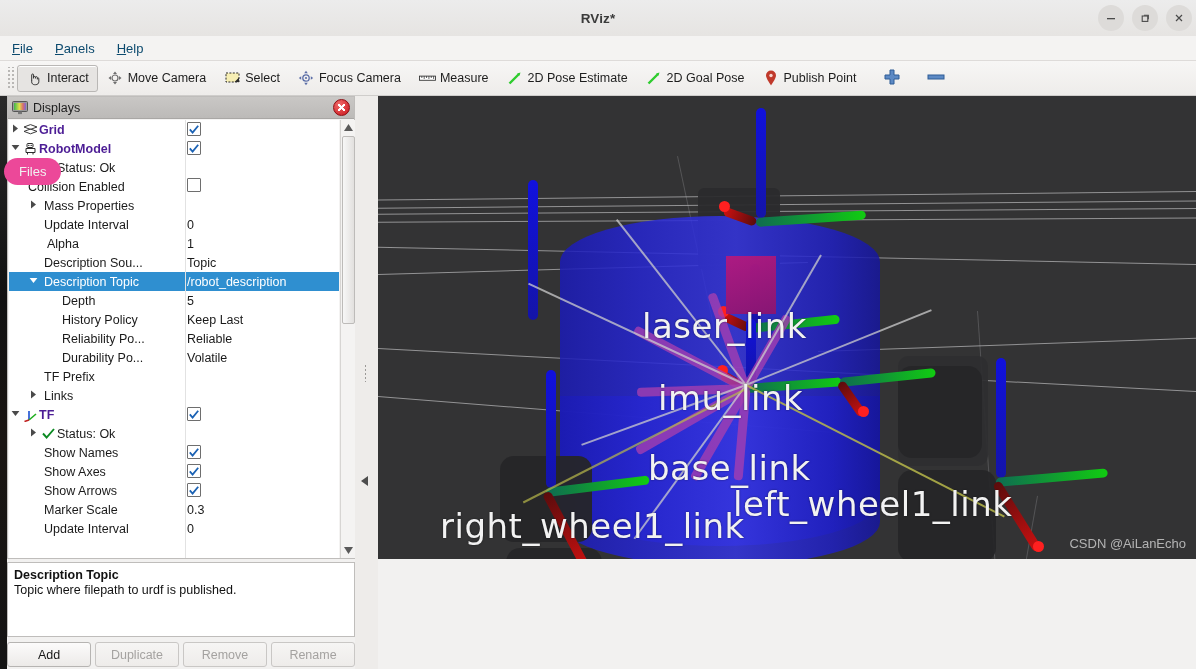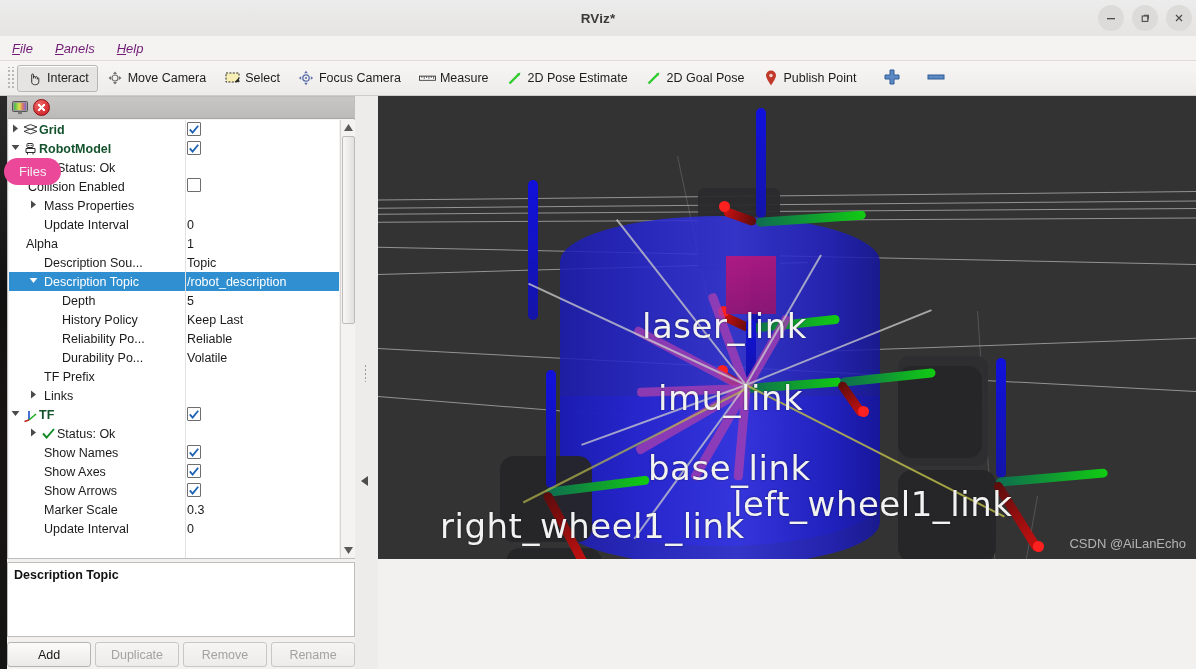--- a/index.html
+++ b/index.html
@@ -23,21 +23,21 @@
   .wb{width:26px;height:26px;border-radius:50%;background:#dddbd9;
       display:flex;align-items:center;justify-content:center;color:#4a4a4a;font-size:12px;}
   .wb svg{display:block;}
 
   
   .menubar{
     position:absolute;left:0;top:36px;width:1196px;height:25px;
     background:#f4f3f2;border-bottom:1px solid #dedbd9;
     display:flex;align-items:center;padding-left:12px;box-sizing:border-box;gap:22px;
   }
-  .menuitem{font-size:13px;color:#701a75;cursor:default;font-style:italic;}
+  .menuitem{font-size:13px;color:#0c4a6e;cursor:default;}
   .menuitem u{text-decoration:underline;}
 
   
   .toolbar{
     position:absolute;left:0;top:61px;width:1196px;height:35px;
     background:linear-gradient(#f7f6f5,#eeecea);
     border-bottom:1px solid #cfcdcb;
     display:flex;align-items:center;box-sizing:border-box;padding-left:6px;
   }
   .grip{width:9px;height:22px;margin-right:2px;
@@ -73,21 +73,21 @@
       linear-gradient(45deg,transparent 42%,#fff 42%,#fff 58%,transparent 58%),
       linear-gradient(-45deg,transparent 42%,#fff 42%,#fff 58%,transparent 58%);}
 
   .tree{position:absolute;left:1px;top:23px;width:330px;height:438px;background:#fff;overflow:hidden;}
   .row{display:flex;align-items:center;height:19px;font-size:12.5px;color:#1a1a1a;white-space:nowrap;}
   .row.sel{background:#2f8fd0;color:#fff;}
   .row .arrow{width:13px;text-align:center;font-size:8px;color:#4a4a4a;flex:0 0 13px;}
   .row.sel .arrow{color:#fff;}
   .row .icn{width:17px;display:flex;align-items:center;justify-content:center;flex:0 0 17px;}
   .row .lbl{flex:0 0 auto;}
-  .row .lbl.top{color:#14532d;font-weight:bold;}
+  .row .lbl.top{color:#4c1d95;font-weight:bold;}
   .row .val{position:absolute;left:178px;}
   .row .valbox{position:absolute;left:178px;}
   .cellsep{position:absolute;left:176px;top:0;width:1px;height:438px;background:#e2e2e2;}
   .cb{width:12px;height:12px;border:1px solid #6e6e6e;background:#fff;border-radius:1px;
       display:inline-flex;align-items:center;justify-content:center;}
   .cb svg{display:block;}
 
   
   .vsb{position:absolute;left:332px;top:23px;width:15px;height:438px;background:#f4f3f2;border-left:1px solid #d7d5d3;}
   .vsb .ar{width:15px;height:15px;display:flex;align-items:center;justify-content:center;}
@@ -272,20 +272,21 @@
               <linearGradient id="g1" x1="0" x2="1">
             <stop offset="0" stop-color="#3fb64f"></stop>
                 <stop offset=".45" stop-color="#e0e04a"></stop>
             <stop offset=".75" stop-color="#d86d6d"></stop>
                 <stop offset="1" stop-color="#7a6ad8"></stop>
           </linearGradient>
             </defs>
           <rect x="6" y="10.5" width="4" height="2.6" fill="#777"></rect>
         </svg>
       </span>
+      <span class="t">Displays</span>
       <span class="closebtn"></span>
     </div>
 
     <div class="tree" id="tree">
       <div class="cellsep"></div>
     <div class="row" style="padding-left: 0px;">
           <span class="arrow"><svg width="7" height="9" viewBox="0 0 7 9">
               <path d="M1 0.6 L6 4.5 L1 8.4 Z" fill="currentColor"></path>
             </svg></span>
           <span class="icn">
@@ -342,21 +343,21 @@
             </svg></span>
           <span class="icn" style="flex: 0 0 4px;"></span>
           <span class="lbl">Mass Properties</span>
         </div>
         <div class="row" style="padding-left: 18px;">
           <span class="arrow"></span>
           <span class="icn" style="flex: 0 0 4px;"></span>
           <span class="lbl">Update Interval</span>
           <span class="val">0</span>
         </div>
-        <div class="row" style="padding-left: 0;">
+        <div class="row" style="padding-left: 21px;">
           <span class="arrow"></span>
           <span class="icn" style="flex: 0 0 4px;"></span>
           <span class="lbl">Alpha</span>
           <span class="val">1</span>
         </div>
         <div class="row" style="padding-left: 18px;">
           <span class="arrow"></span>
           <span class="icn" style="flex: 0 0 4px;"></span>
           <span class="lbl">Description Sou...</span>
           <span class="val">Topic</span>
@@ -493,20 +494,21 @@
     </div>
   </div>
 
   <div style="position:absolute;left:4px;top:158px;padding:6px 15px;border-radius:15px;
               background:#ec4899;color:#f1f1f1;font-size:13px;z-index:40;">
     <span>Files</span>
   </div>
 
   <div class="descbox">
     <div class="h">Description Topic</div>
+    <div class="b">Topic where filepath to urdf is published.</div>
   </div>
 
   <div class="btnrow">
     <div class="btn">Add</div>
     <div class="btn disabled">Duplicate</div>
     <div class="btn disabled">Remove</div>
     <div class="btn disabled">Rename</div>
   </div>
 
   <div class="splitter">

